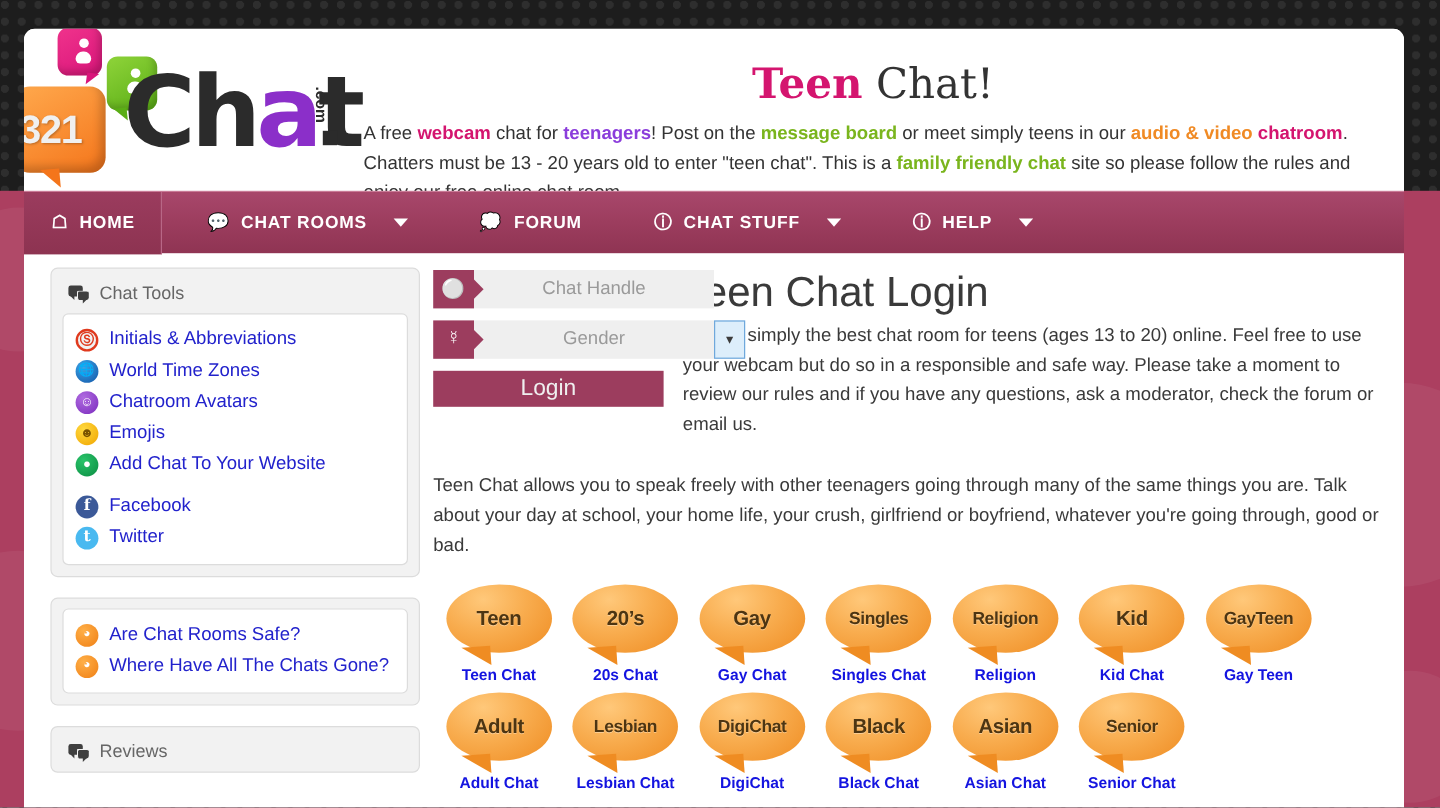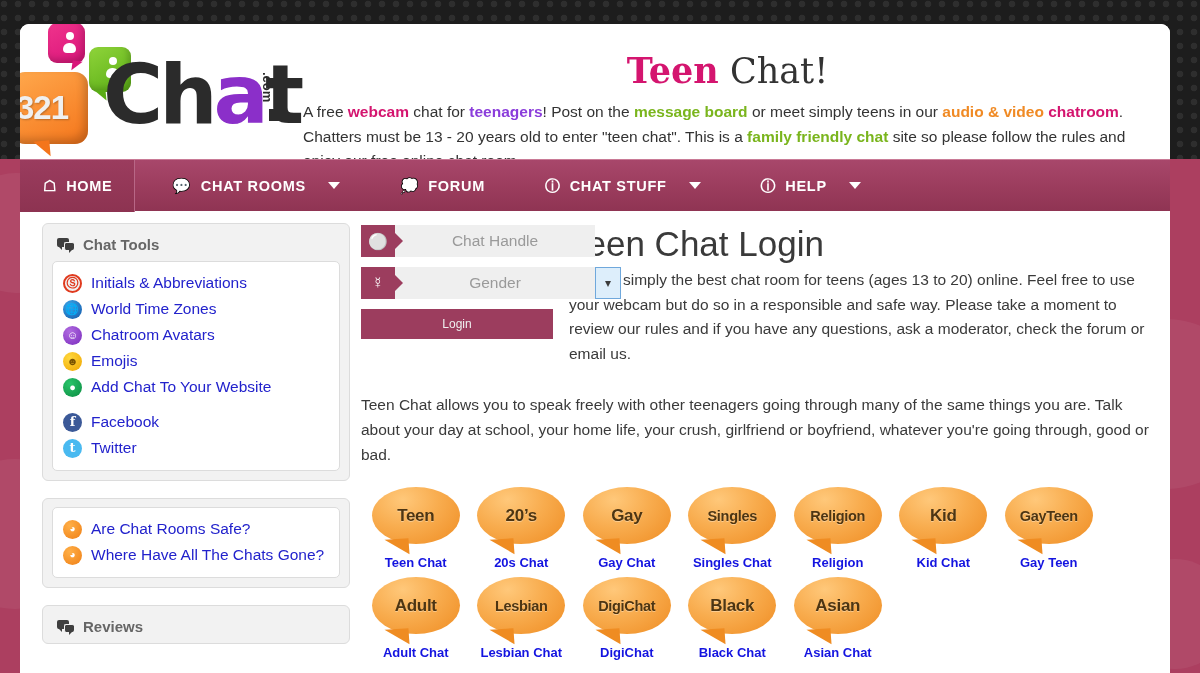--- a/index.html
+++ b/index.html
@@ -148,21 +148,21 @@
   .body-wrap { display: flex; padding: 12px 0 0 0; }
   .sidebar { width: 330px; padding-left: 22px; flex: 0 0 330px; }
 
   .panel {
     background: #f2f2f2; border: 1px solid #dcdcdc; border-radius: 6px;
     margin-bottom: 17px; padding: 8px 9px 9px 9px;
   }
   .panel-head {
     display: flex; align-items: center; gap: 9px;
     padding: 4px 4px 8px 5px;
-    font-size: 15px; font-weight: bold; color: #666;
+    font-size: 15px; font-weight: normal; color: #666;
   }
   .panel-head .bicon { position: relative; width: 17px; height: 13px; flex:0 0 17px;}
   .panel-head .bicon .bb1 {
     position: absolute; left: 0; top: 0; width: 12px; height: 9px;
     background: #3f3f3f; border-radius: 2px;
   }
   .panel-head .bicon .bb1:after {
     content:""; position:absolute; left:1px; bottom:-3px;
     border-right: 4px solid #3f3f3f; border-bottom: 4px solid transparent;
   }
@@ -227,21 +227,21 @@
   }
   .field-input::placeholder { color: #9a9a9a; }
   .select-arrow {
     width: 26px; flex: 0 0 26px; background: #ddeefb;
     border: 1px solid #6fa8dc; display: flex;
     align-items: center; justify-content: center;
     color: #3b3b3b; font-size: 12px; cursor: pointer;
   }
   .login-btn {
     width: 100%; height: 30px; background: #9c3d5e; color: #efefef;
-    border: none; font-size: 12px; cursor: pointer;
+    border: none; font-size: 19px; cursor: pointer;
     font-family: "Liberation Sans", sans-serif;
   }
   .main-copy { flex: 1; }
   .main-title {
     font-size: 35px; color: #3a3a3a; font-weight: normal;
     line-height: 42px; margin-bottom: 3px;
     font-family: "Liberation Sans", sans-serif;
   }
   .main-p {
     font-size: 15.5px; line-height: 24.5px; color: #3a3a3a;
@@ -513,17 +513,23 @@
               <span>Black</span>
             </div>
             <div class="bubble-label">Black Chat</div>
           </div>
           <div class="bubble-cell">
             <div class="bubble">
               <span>Asian</span>
             </div>
             <div class="bubble-label">Asian Chat</div>
           </div>
+          <div class="bubble-cell">
+            <div class="bubble">
+              <span class="sm">Senior</span>
+            </div>
+            <div class="bubble-label">Senior Chat</div>
+          </div>
         </div>
     </div>
 
   </div>
 </div>
 
 </body></html>

